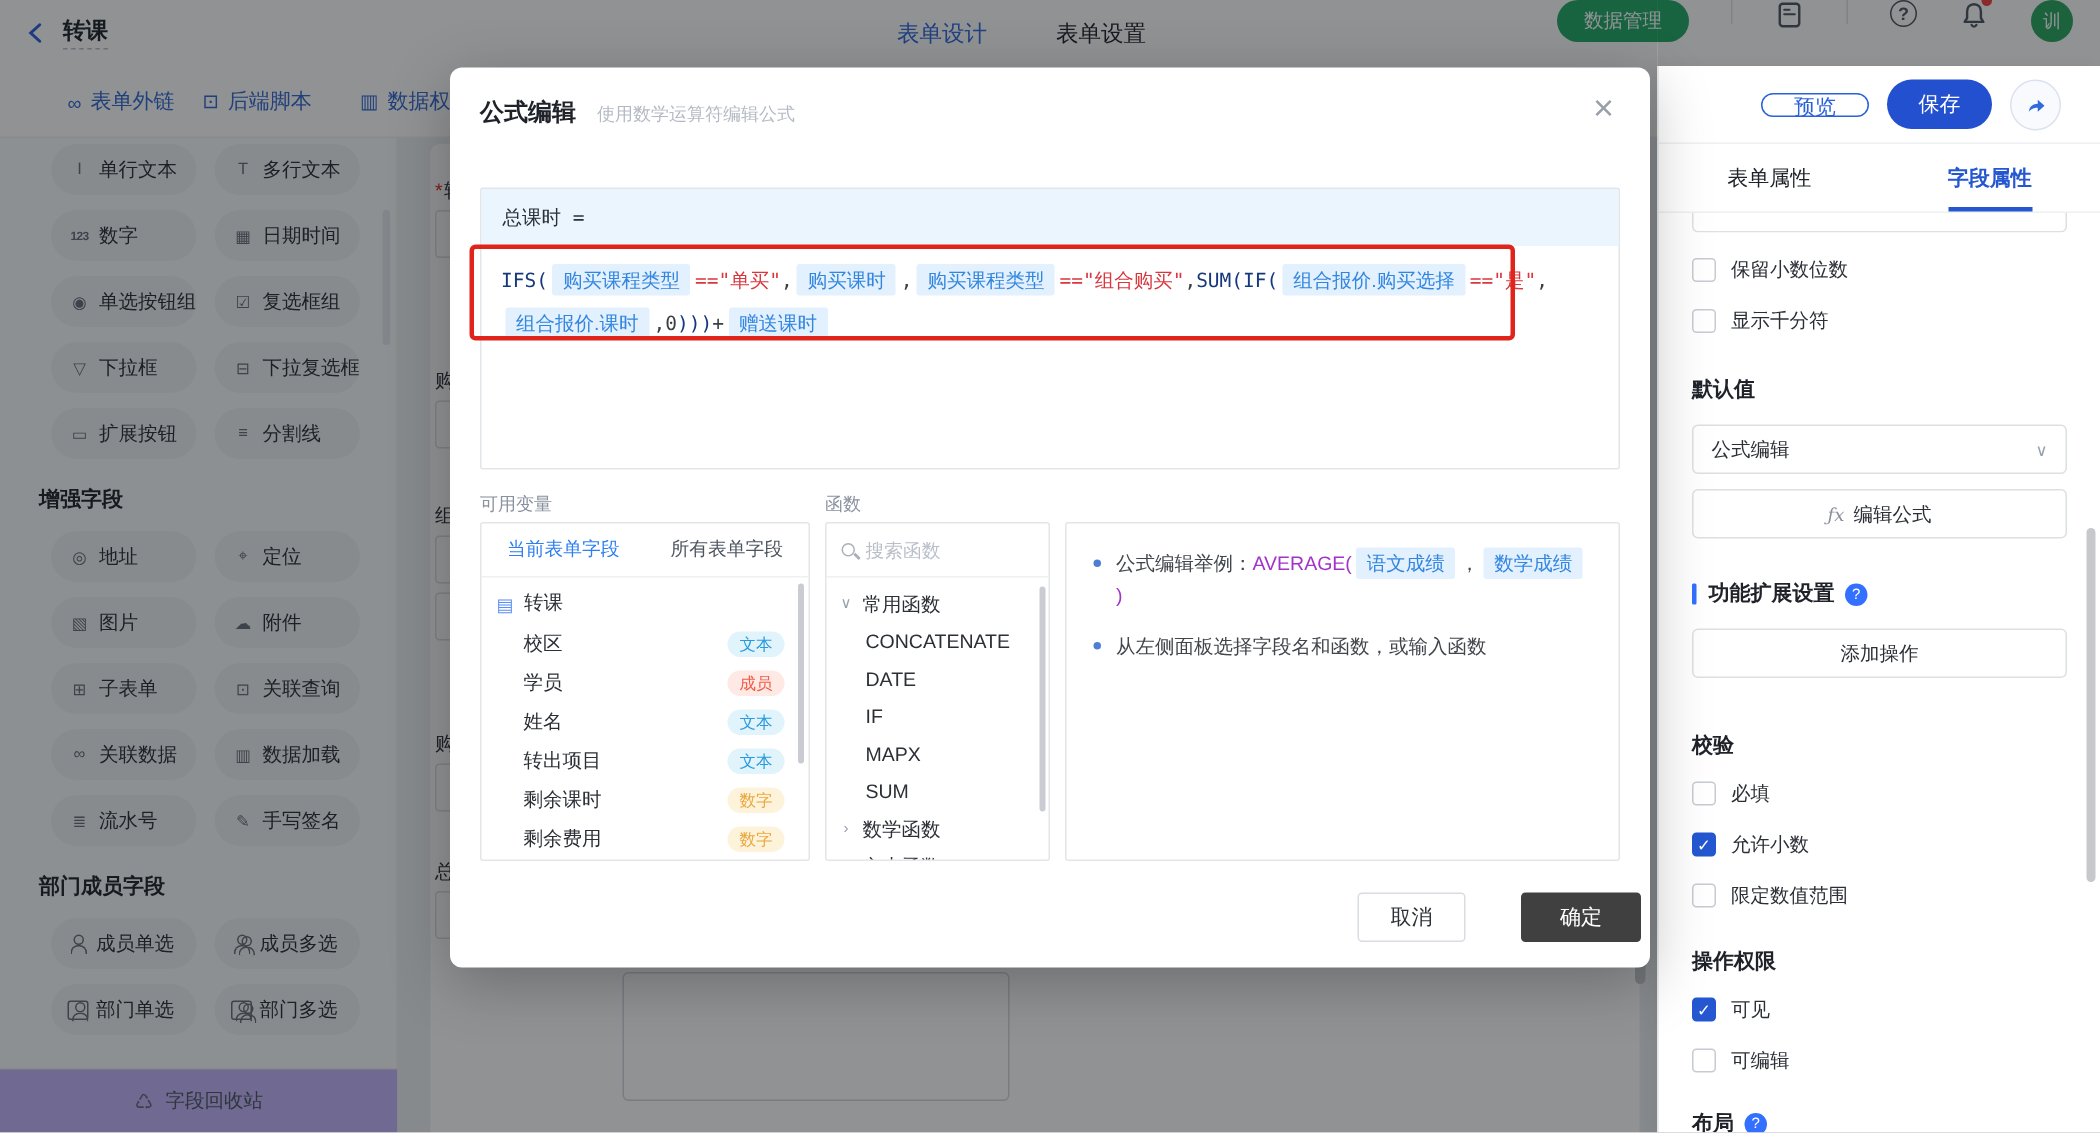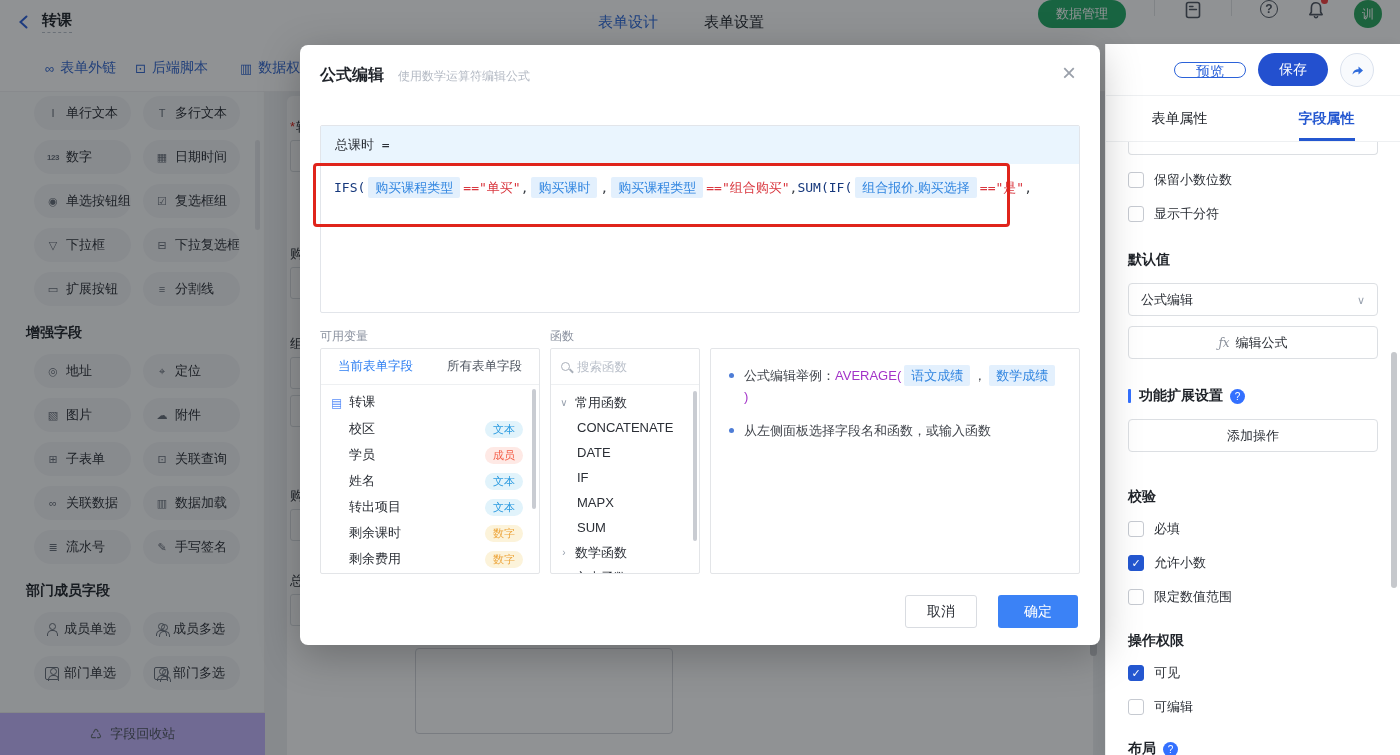--- a/index.html
+++ b/index.html
@@ -145,22 +145,22 @@
   .fgrow{height:25px;display:flex;align-items:center;gap:6px;padding-left:8px;font-size:13px;color:#2b2f36;cursor:pointer}
   .chevt{color:#98a1ae;font-size:10px;width:10px;text-align:center}
   .fitem{height:25px;display:flex;align-items:center;padding-left:26px;font-size:13px;color:#2b2f36;cursor:pointer}
   .fnscroll{position:absolute;right:2px;top:42px;width:4px;height:150px;background:#c9ccd2;border-radius:2px}
   .help-inner{padding:16px 18px}
   .tip{display:flex;gap:10px;font-size:13px;color:#41454c;margin-bottom:13px;line-height:21px;align-items:flex-start}
   .tipdot{width:5px;height:5px;border-radius:50%;background:#4e7dd6;margin-top:8px;flex:none}
   .pfn{color:#a333c8}
   .btn-cancel{position:absolute;left:605px;top:550px;width:72px;height:33px;border:1px solid #d9dce1;
               border-radius:3px;background:#fff;font-size:14px;color:#2b2f36;cursor:pointer}
-  .btn-ok{position:absolute;left:698px;top:550px;width:80px;height:33px;border:none;border-radius:3px;
-          background:#3b82f6;color:#fff;font-size:14px;cursor:pointer}
+  .btn-ok{position:absolute;left:714px;top:550px;width:80px;height:33px;border:none;border-radius:3px;
+          background:#404040;color:#fff;font-size:14px;cursor:pointer}
 </style>
 </head>
 <body>
 
 <div class="stage">
 
   <header class="navbar">
     <div class="nav-left">
       <span class="back-ic">
         <svg width="16" height="16" viewBox="0 0 16 16">
@@ -439,20 +439,21 @@
     <div class="m-head">
       <span class="m-title">公式编辑</span>
       <span class="m-sub">使用数学运算符编辑公式</span>
     </div>
     <span class="m-close"></span>
 
     <div class="fml-box">
       <div class="fml-strip">总课时 =</div>
       <div class="fml-content" id="formula-content">
           <div class="fline"><span class="tok-fn">IFS(</span><span class="tok-chip">购买课程类型</span><span class="tok-red">=="单买"</span><span class="tok-plain">,</span><span class="tok-chip">购买课时</span><span class="tok-plain">,</span><span class="tok-chip">购买课程类型</span><span class="tok-red">=="组合购买"</span><span class="tok-plain">,</span><span class="tok-fn">SUM(IF(</span><span class="tok-chip">组合报价.购买选择</span><span class="tok-red">=="是"</span><span class="tok-plain">,</span></div>
+          <div class="fline"><span class="tok-chip">组合报价.课时</span><span class="tok-plain">,0</span><span class="tok-fn">)))</span><span class="tok-plain">+</span><span class="tok-chip">赠送课时</span></div>
         </div>
     </div>
     <div class="redbox"></div>
 
     <div class="pane-label" style="left:20px">可用变量</div>
     <div class="pane pane-vars">
       <div class="vtabs">
         <span class="vtab active">当前表单字段</span>
         <span class="vtab">所有表单字段</span>
       </div>

